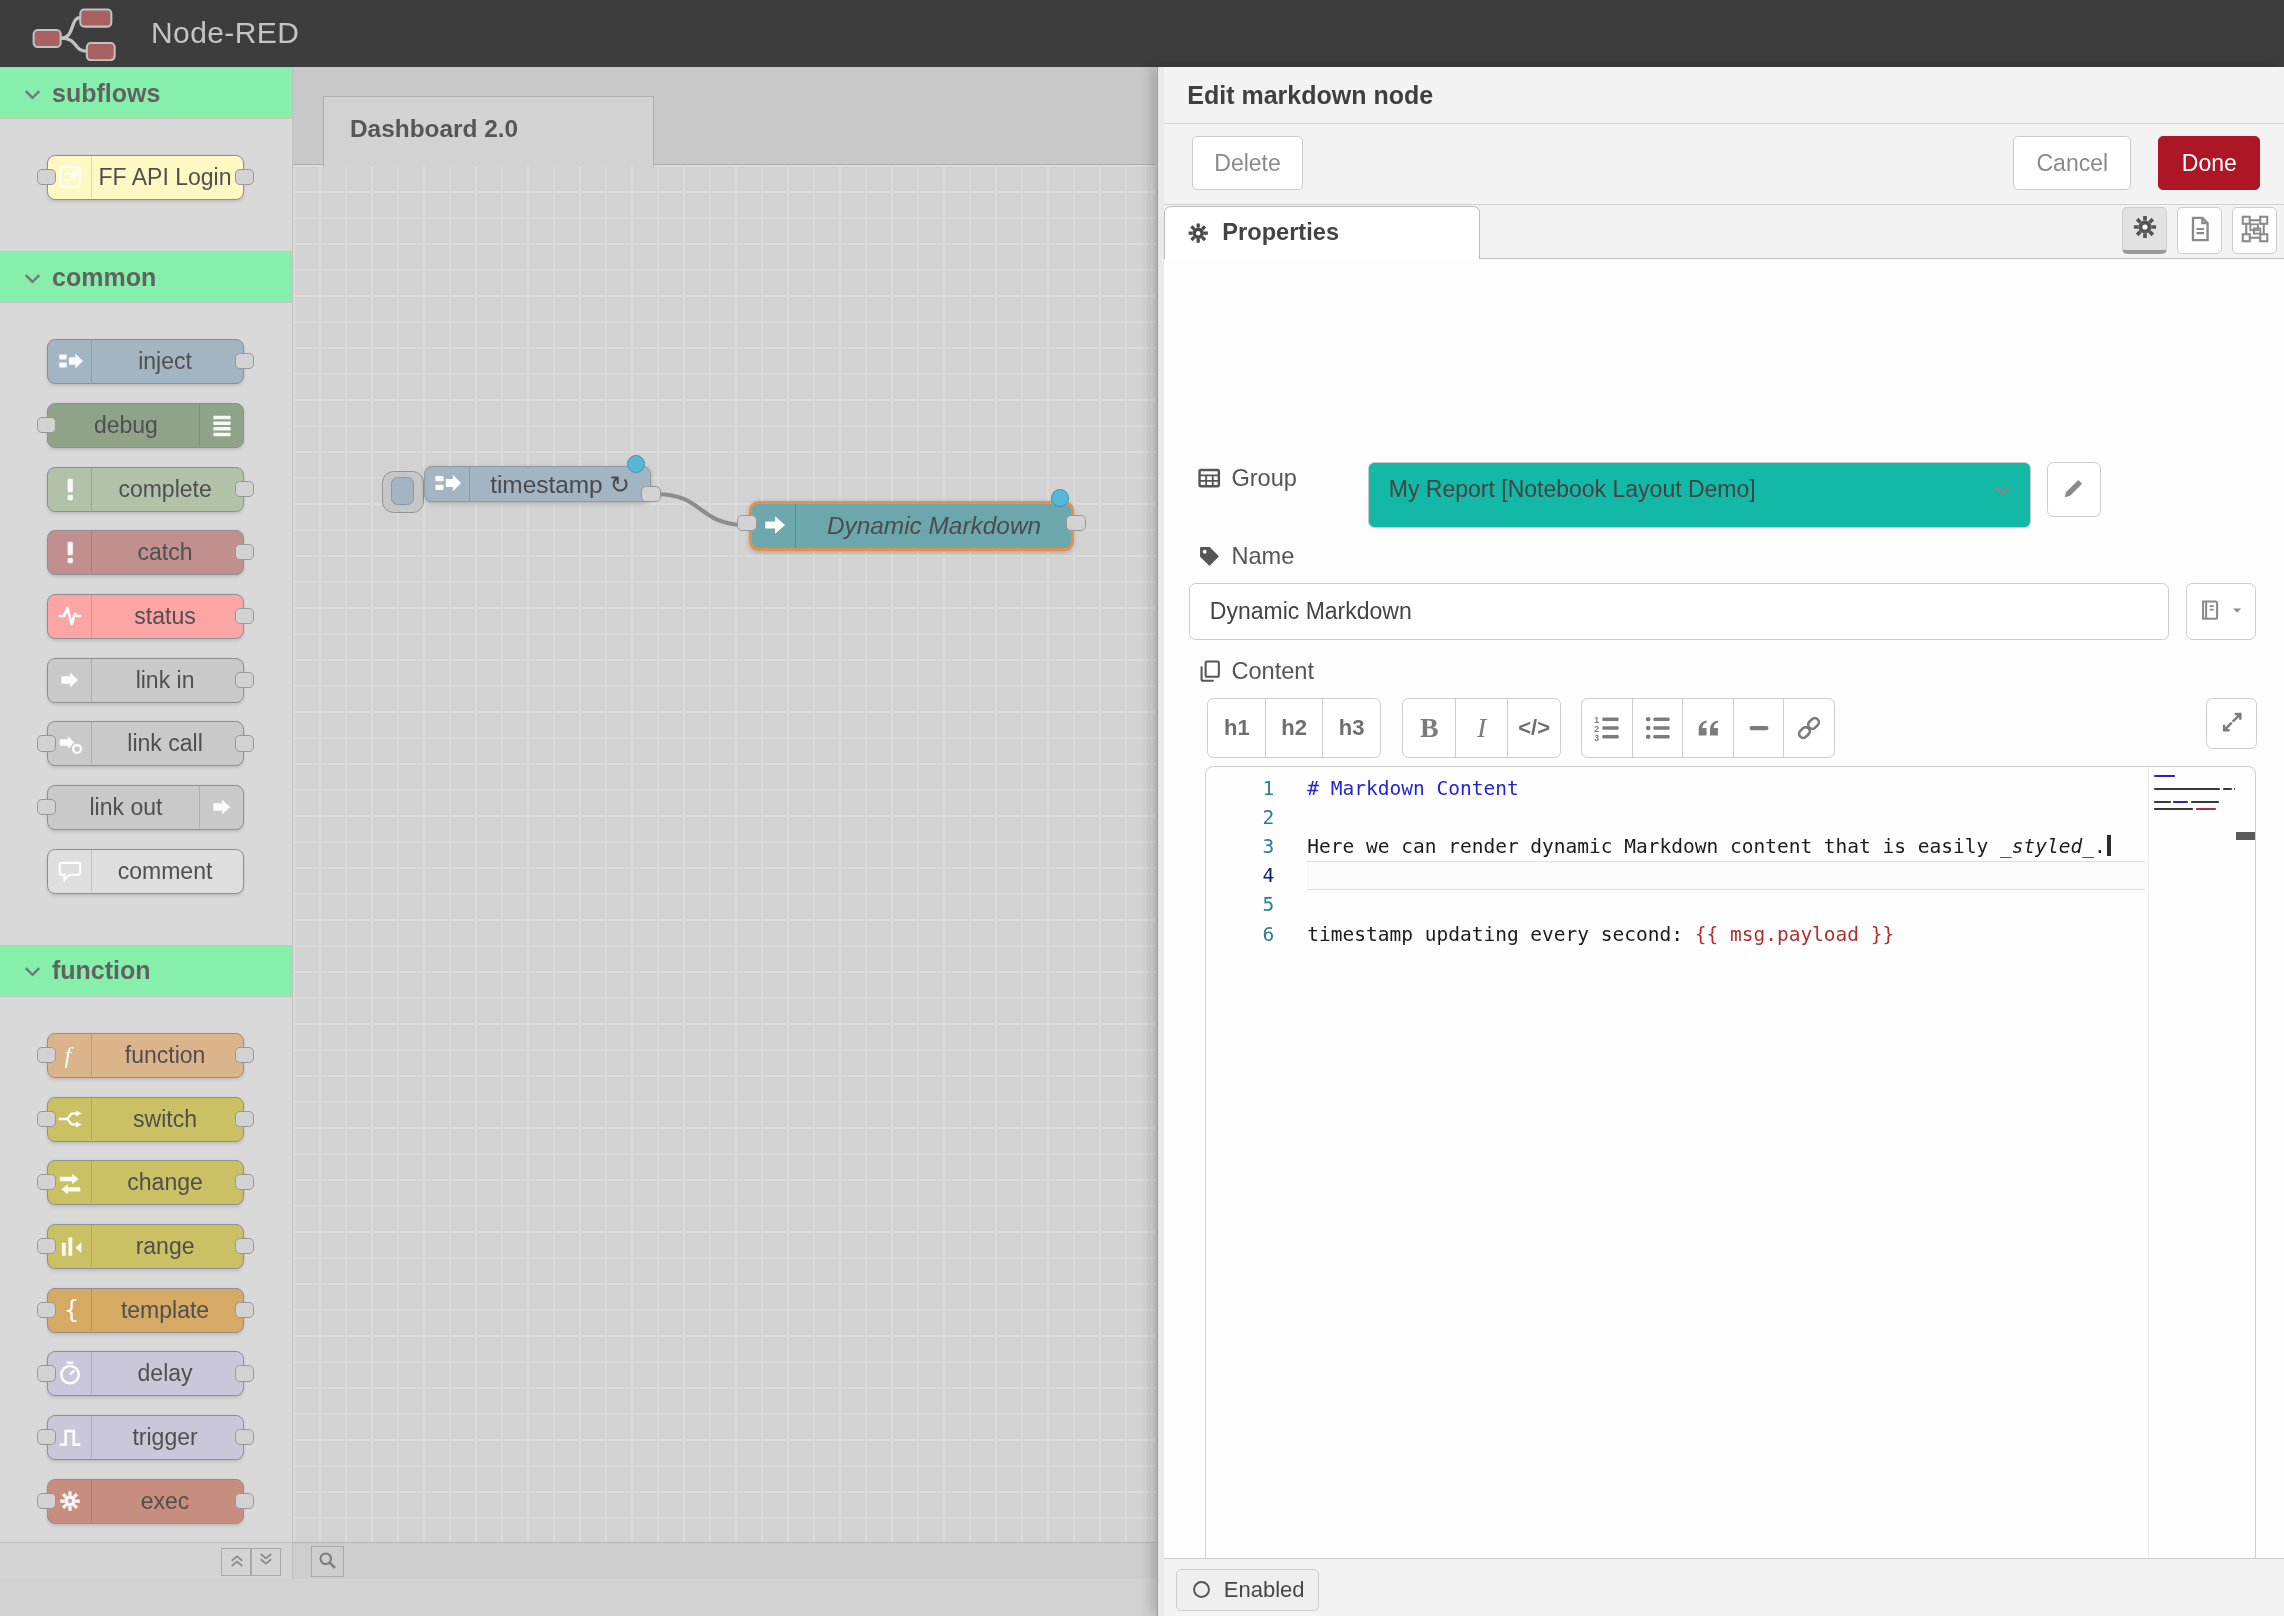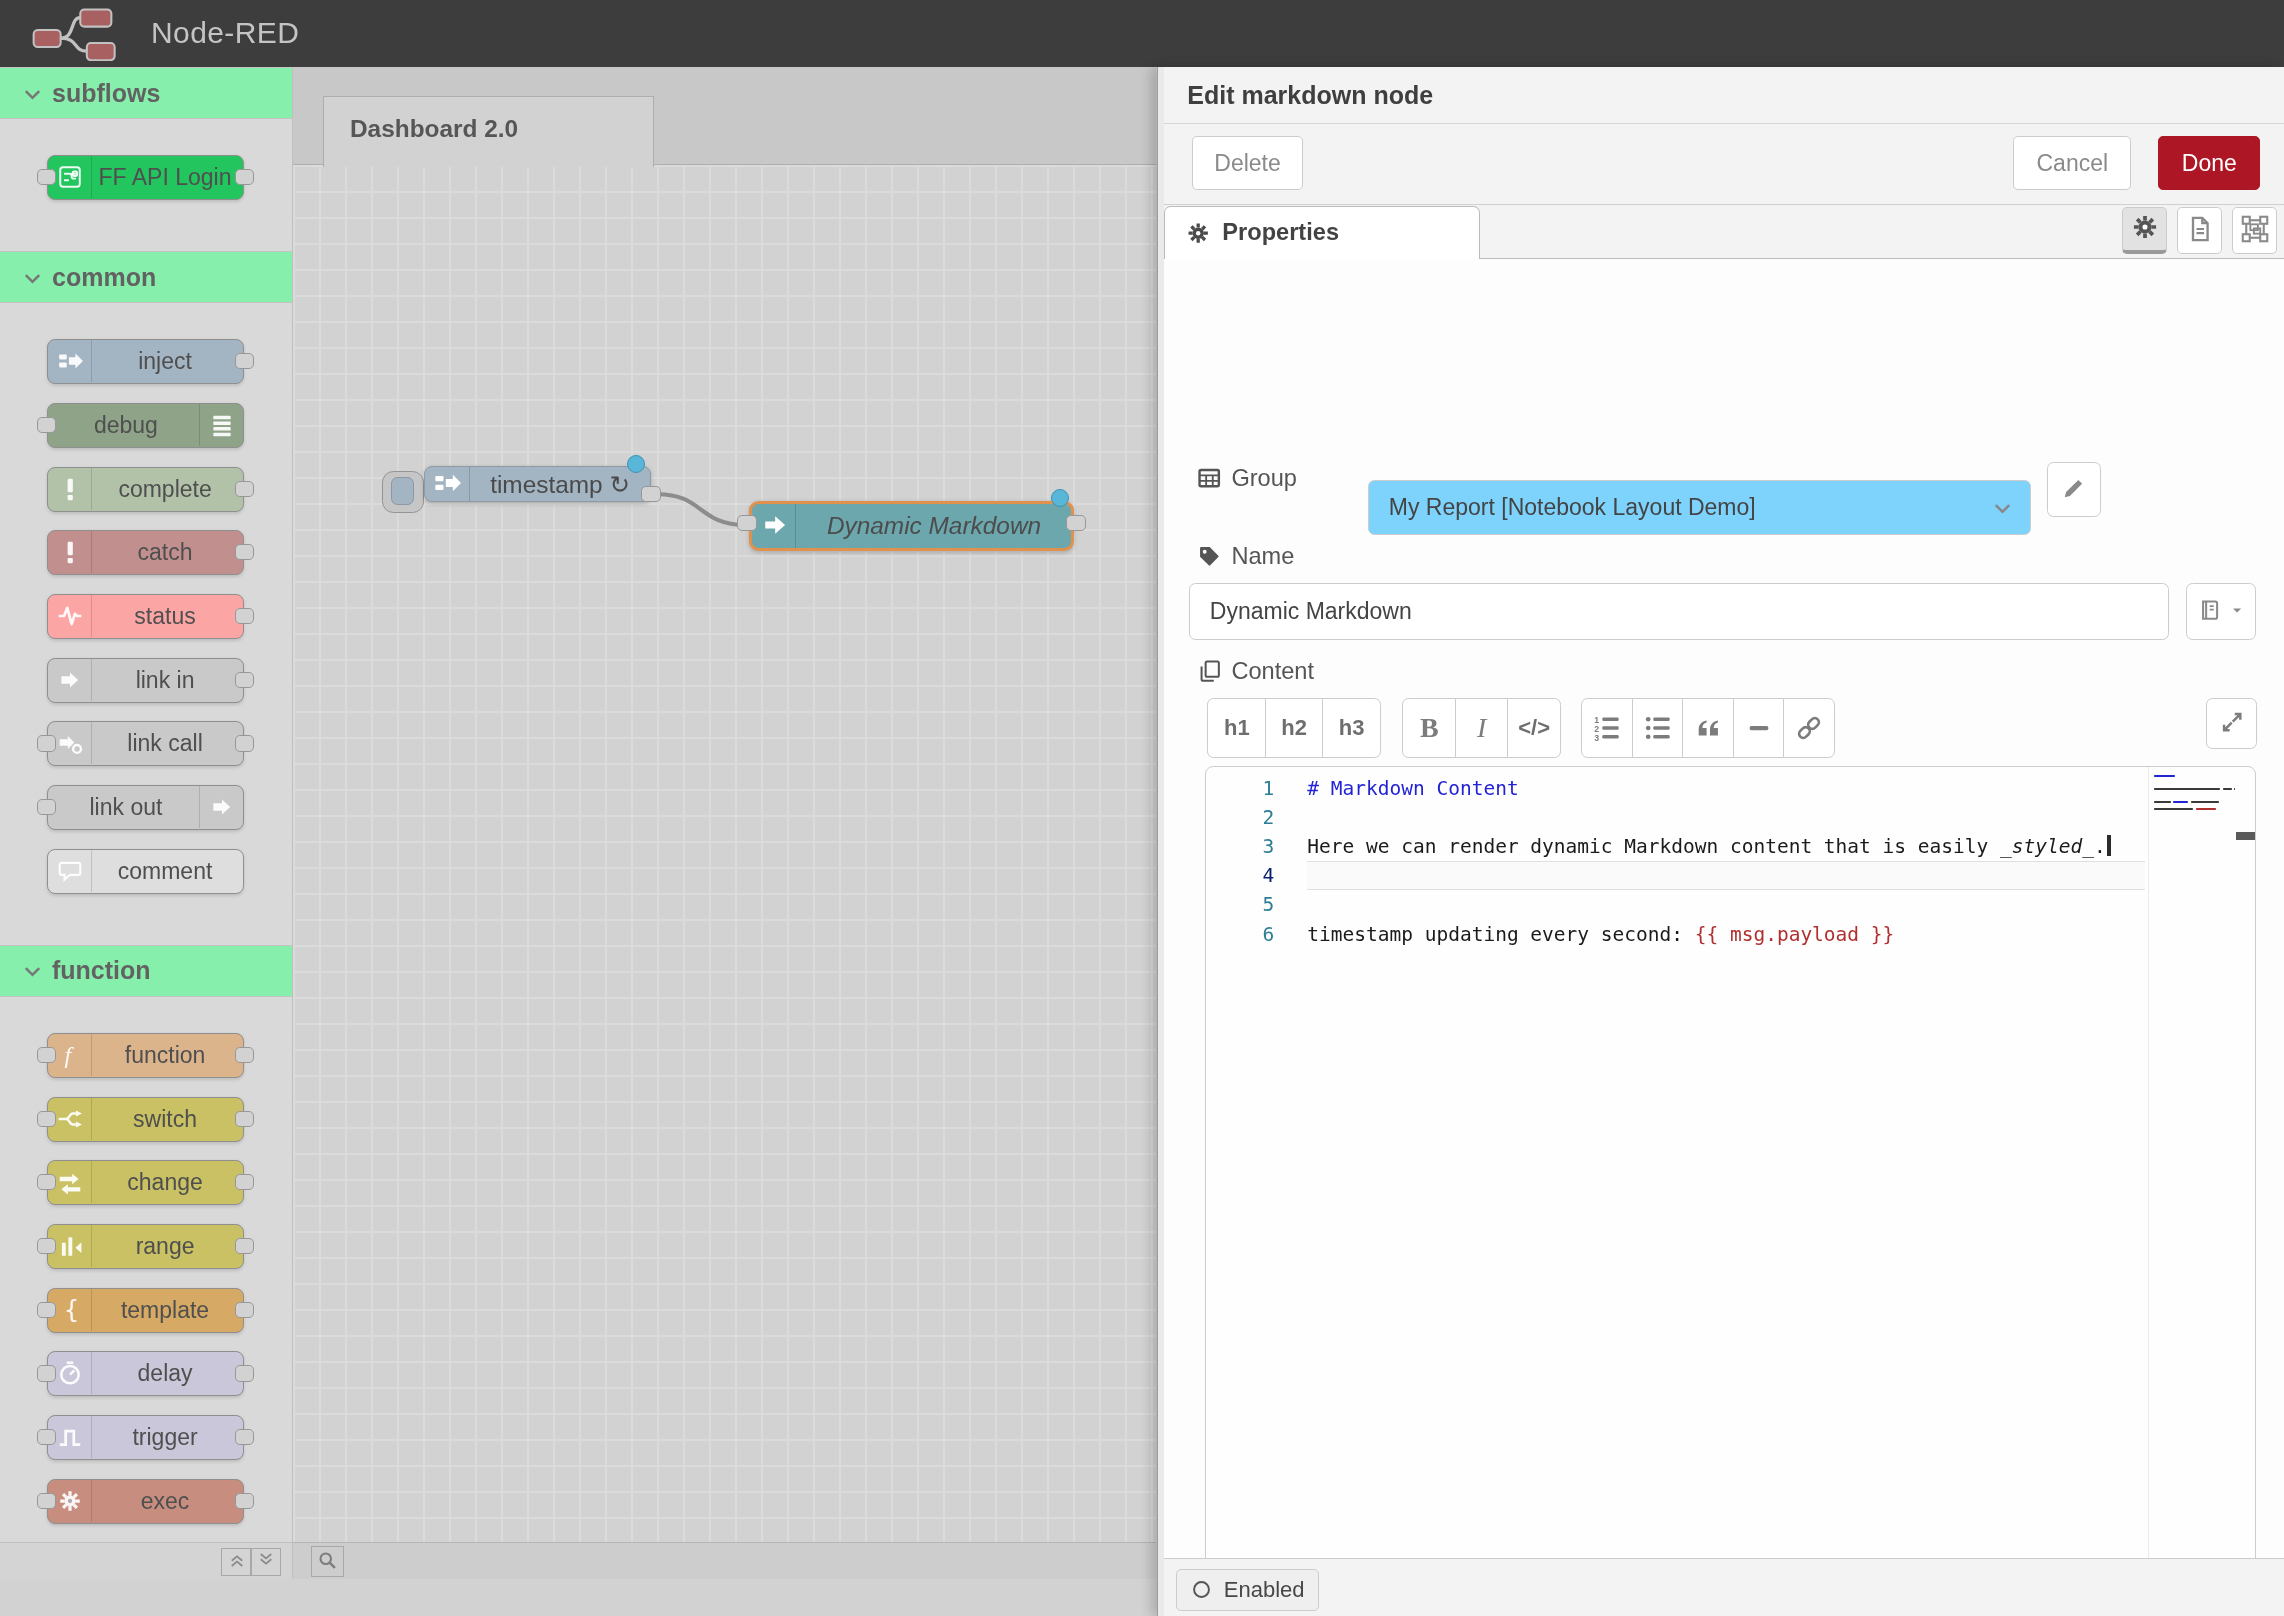--- a/index.html
+++ b/index.html
@@ -89,21 +89,21 @@
   .tray-tab-iconbtn{position:absolute;top:1.6px;width:45px;height:47px;background:#fff;border:1.6px solid #ccc;border-radius:4.9px;
       color:#8a8a8a;display:flex;align-items:center;justify-content:center;padding:0;}
   .tray-tab-iconbtn svg{width:28px;height:28px;}
   #tabbtn-properties{left:958px;background:#e2e2e2;color:#555;border-bottom:4.1px solid #9a9a9a;}
   #tabbtn-description{left:1013px;}
   #tabbtn-appearance{left:1068px;}
   #tray-content{position:absolute;left:7.3px;right:0;top:192px;height:1300px;background:#fdfdfd;}
 
   .form-label{position:absolute;display:flex;align-items:center;gap:9.7px;color:#555;font-size:23.6px;}
   .form-label .icon{width:24.4px;height:24.4px;color:#555;display:inline-flex;}
-  .fake-select{position:absolute;height:55px;background:#7dd3fc;border:1.6px solid #ccc;border-radius:6.5px;margin-top:18px;}
+  .fake-select{position:absolute;height:66px;background:#14b8a6;border:1.6px solid #ccc;border-radius:6.5px;}
   .fake-select .sel-text{position:absolute;left:19.5px;top:13px;font-size:23px;color:#444;}
   .fake-select .icon{position:absolute;right:16.2px;top:16.2px;width:23px;height:23px;color:#888;}
   .sq-btn{position:absolute;background:#fff;border:1.6px solid #ccc;border-radius:6.5px;color:#8a8a8a;
       display:flex;align-items:center;justify-content:center;padding:0;}
   .sq-btn svg{width:26px;height:26px;}
   #group-label{left:33px;top:206px;}
   #group-select{left:204px;top:203px;width:663px;}
   #group-edit-btn{left:883px;top:203px;width:54px;height:55px;}
   #name-label{left:33px;top:284px;}
   #name-input{position:absolute;left:25px;top:324px;width:980px;height:57px;border:1.6px solid #ccc;border-radius:6.5px;
@@ -173,21 +173,21 @@
 
   <div id="palette">
     <div id="palette-sections">
         <div class="palette-header">
           <span class="icon"><svg viewBox="0 0 24 24" width="100%" height="100%">
               <path d="M5 8.5l7 7 7-7" fill="none" stroke="currentColor" stroke-width="2.6"></path>
             </svg></span>
     <span class="cat-label">subflows</span>
         </div>
         <div class="palette-list">
-          <div class="palette-node" style="background: #22c55e;">
+          <div class="palette-node" style="background: #fef9c3;">
             <span class="pn-icon left">
               <svg viewBox="0 0 24 24" width="100%" height="100%">
                 <g fill="none" stroke="currentColor" stroke-width="1.8">
                   <rect x="3" y="3" width="18" height="18" rx="2.5"></rect>
                   <path d="M6.5 9h5a2 2 0 0 1 2 2v.5a2 2 0 0 0 2 2h2M6.5 15h4.5M13.5 9h4"></path>
                   <rect x="14.5" y="7" width="4" height="4" rx="1"></rect>
                 </g>
               </svg>
             </span>
       <span class="nlabel" style="left:44px;right:4.9px;">FF API Login</span>

